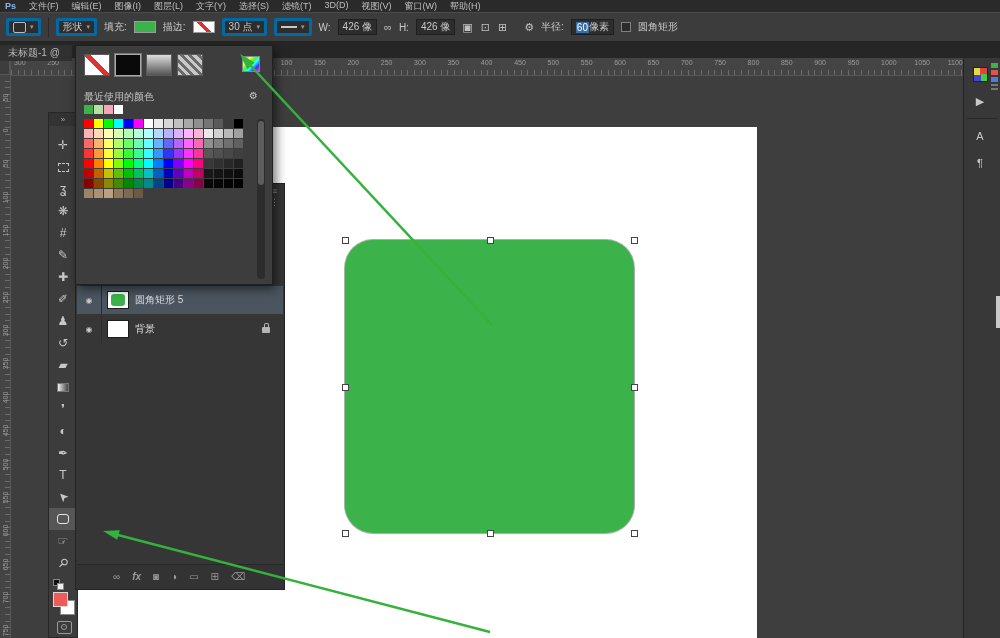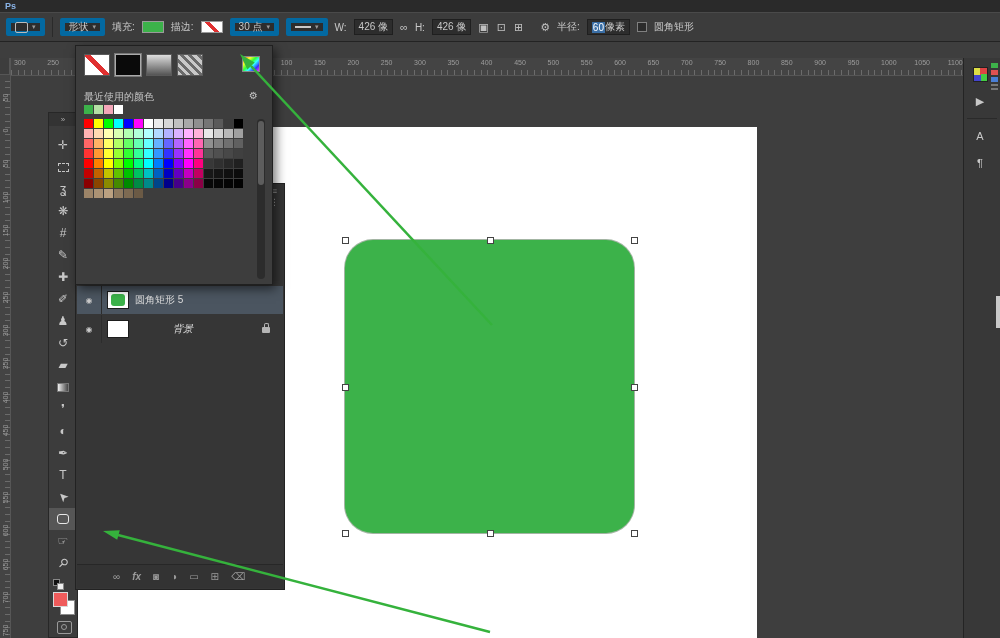--- a/index.html
+++ b/index.html
@@ -9,21 +9,21 @@
   
   #menu-bar{position:absolute;top:0;left:0;width:100%;height:12px;background:#2a2a2a;
             display:flex;align-items:center;gap:13px;padding-left:5px;font-size:9px;color:#bfbfbf;z-index:70;}
   #ps-logo{color:#8ab4e8;font-weight:bold;}
   .menu-item{white-space:nowrap;}
 
   
   #options-bar{position:absolute;top:12px;left:0;width:100%;height:30px;background:#3c3c3c;
                border-top:1px solid #4a4a4a;border-bottom:1px solid #232323;box-sizing:border-box;
                display:flex;align-items:center;gap:7px;padding-left:6px;font-size:10px;color:#c8c8c8;z-index:70;}
-  .ob-box{background:#2d2d2d;border:5px solid #0369a1;border-radius:2px;height:18px;
+  .ob-box{background:#2d2d2d;border:3px solid #0369a1;border-radius:2px;height:18px;
           display:flex;align-items:center;padding:0 4px;gap:4px;box-sizing:border-box;}
   .ob-value{background:#2d2d2d;border:1px solid #1f1f1f;height:16px;display:flex;align-items:center;
             padding:0 4px;min-width:36px;box-sizing:border-box;}
   .caret{font-size:7px;color:#999;}
   .ob-sep{width:1px;height:20px;background:#2a2a2a;}
   .swatch-box{width:22px;height:12px;border:1px solid #9a9a9a;box-sizing:border-box;}
   #stroke-swatch{background:linear-gradient(45deg,#fff 43%,#e03030 43% 57%,#fff 57%);}
   .tool-preset-icon{width:11px;height:9px;border:1px solid #bbb;border-radius:2px;}
   .stroke-line{width:16px;height:2px;background:#c8c8c8;}
   .ob-icon{font-size:11px;color:#c0c0c0;}
@@ -102,21 +102,21 @@
   .lp-corner{position:absolute;top:3px;right:5px;display:flex;flex-direction:column;gap:2px;align-items:center;
              color:#9a9a9a;font-size:9px;line-height:1;}
   .layer-row{position:absolute;left:1px;right:1px;height:28px;display:flex;align-items:center;font-size:10px;color:#ddd;}
   #layer-row-0{top:102px;background:#4b5560;}
   #layer-row-1{top:131px;}
   .eye-cell{width:24px;align-self:stretch;display:flex;align-items:center;justify-content:center;
             font-size:8px;color:#c9c9c9;border-right:1px solid #2c2c2c;}
   .thumb{width:20px;height:16px;background:#fff;margin:0 7px 0 6px;box-shadow:0 0 0 1px #1d1d1d;position:relative;}
   #thumb-shape-inner{position:absolute;left:3px;top:2px;right:3px;bottom:2px;border-radius:3px;}
   .layer-name{flex:1;}
-  #bg-layer-name{font-style:italic;margin-left:38px;}
+  #bg-layer-name{}
   .lock{position:absolute;right:13px;top:12px;width:8px;height:6px;background:#b5b5b5;border-radius:1px;}
   .lock::before{content:"";position:absolute;left:1.5px;top:-4px;width:3px;height:4px;border:1px solid #b5b5b5;
                 border-bottom:none;border-radius:2px 2px 0 0;}
   #lp-bottom{position:absolute;left:1px;right:1px;bottom:1px;height:23px;border-top:1px solid #272727;background:#333;
              display:flex;align-items:center;gap:12px;padding-left:36px;font-size:10px;color:#9b9b9b;}
   .pi{line-height:1;}
   .pi-fx{font-style:italic;font-weight:bold;}
 
   
   #right-dock{position:absolute;right:0;top:58px;width:37px;height:580px;background:#383838;
@@ -196,23 +196,39 @@
       <span class="vr-label" style="top: 369.15px;">450</span>
       <span class="vr-label" style="top: 402.5px;">500</span>
       <span class="vr-label" style="top: 435.85px;">550</span>
       <span class="vr-label" style="top: 469.2px;">600</span>
       <span class="vr-label" style="top: 502.55px;">650</span>
       <span class="vr-label" style="top: 535.9px;">700</span>
       <span class="vr-label" style="top: 569.25px;">750</span>
     </div>
   <div id="ruler-corner"></div>
 
+  <div id="doc-tab-row">
+    <div id="doc-tab">未标题-1 @</div>
+  </div>
 
   <div id="menu-bar">
     <span id="ps-logo">Ps</span>
+    <span id="menu-items" style="display:flex;gap:13px;">
+        <span class="menu-item">文件(F)</span>
+        <span class="menu-item">编辑(E)</span>
+        <span class="menu-item">图像(I)</span>
+        <span class="menu-item">图层(L)</span>
+        <span class="menu-item">文字(Y)</span>
+        <span class="menu-item">选择(S)</span>
+        <span class="menu-item">滤镜(T)</span>
+        <span class="menu-item">3D(D)</span>
+        <span class="menu-item">视图(V)</span>
+        <span class="menu-item">窗口(W)</span>
+        <span class="menu-item">帮助(H)</span>
+      </span>
   </div>
 
   <div id="options-bar">
     <span class="ob-box">
       <span class="tool-preset-icon"></span>
       <span class="caret">▾</span>
     </span>
     <span class="ob-sep"></span>
     <span class="ob-box">
       <span>形状</span>

